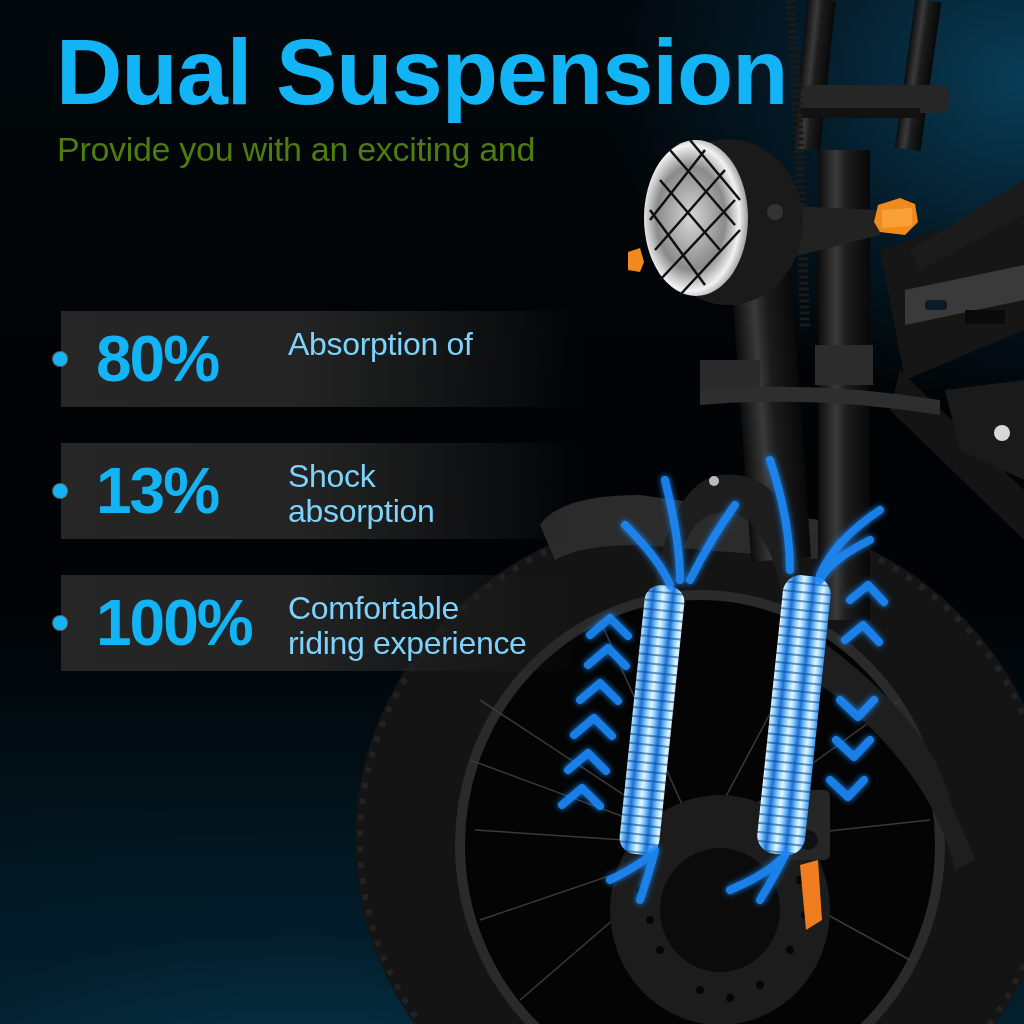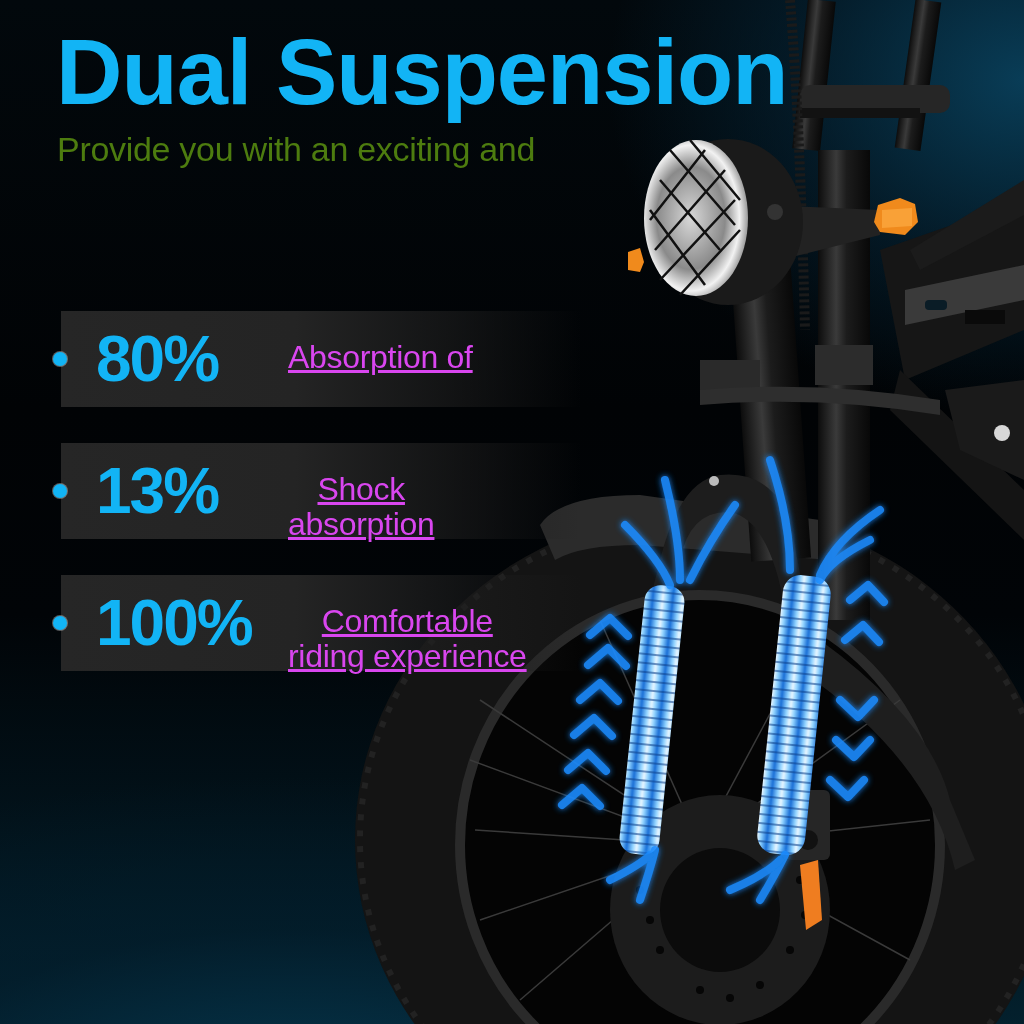--- a/index.html
+++ b/index.html
@@ -54,21 +54,20 @@
     .stats {
       position: absolute;
       left: 0;
       top: 311px;
       width: 620px;
     }
     .stat-row {
       position: relative;
       height: 124px;
       margin-bottom: 8px;
-      text-align: center;
     }
     .stat-bar {
       position: absolute;
       left: 61px;
       top: 0;
       width: 520px;
       height: 96px;
       background: linear-gradient(90deg, #262626 0%, #242424 45%, rgba(30,30,30,0.6) 75%, rgba(20,20,20,0) 100%);
     }
     .stat-dot {
@@ -88,27 +87,26 @@
       font-size: 64px;
       font-weight: 700;
       color: #12b4f5;
       letter-spacing: -2px;
       line-height: 72px;
       white-space: nowrap;
     }
     .stat-label {
       position: absolute;
       left: 288px;
-      top: 29px;
+      top: 16px;
       font-size: 32px;
       font-weight: 400;
-      color: #d946ef;
+      color: #7dd3fc;
       line-height: 35px;
       letter-spacing: -0.3px;
-      text-decoration: underline;
     }
     .stat-label span { display: block; white-space: nowrap; }
   </style>
 </head>
 <body>
 
 <div class="bg"></div>
 
 <svg class="bike" width="1024" height="1024" viewBox="0 0 1024 1024">
   <defs>

